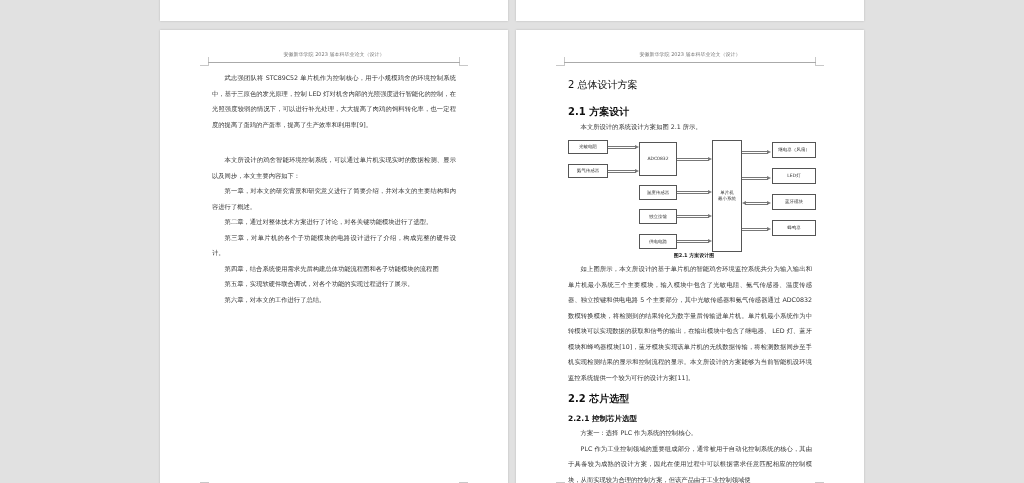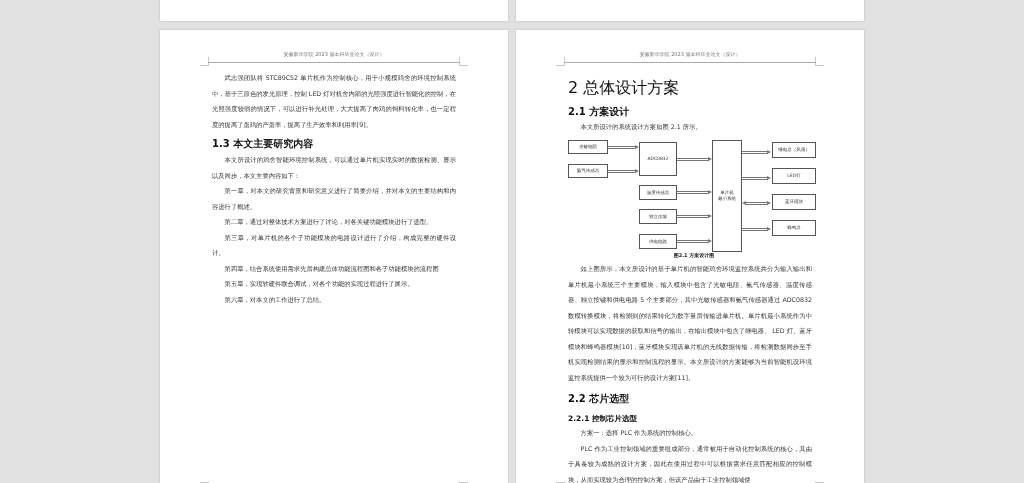--- a/index.html
+++ b/index.html
@@ -31,21 +31,21 @@
   .crop.tl { left:40px; top:27px; border-right-width:1px; border-bottom-width:1px; }
   .crop.tr { right:40px; top:27px; border-left-width:1px; border-bottom-width:1px; }
   .crop.bl { left:40px; top:452px; border-right-width:1px; border-top-width:1px; }
   .crop.br { right:40px; top:452px; border-left-width:1px; border-top-width:1px; }
 
   .body { position:absolute; left:52px; right:52px; }
   p.para {
     margin:0; font-size:6.3px; line-height:15.5px; text-indent:2em;
     text-align:justify; color:#333; white-space:normal;
   }
-  h1.h1 { margin:0; font-size:16px; font-weight:normal; color:#111; }
+  h1.h1 { margin:0; font-size:10px; font-weight:normal; color:#111; }
   h2.h2 { margin:0; font-size:10px; font-weight:bold; color:#111; }
   h3.h3 { margin:0; font-size:7.5px; font-weight:bold; color:#111; }
 
   
   .diagram { position:absolute; left:48px; top:106px; width:260px; height:128px; }
   .box {
     position:absolute; border:1px solid #555; background:#fff;
     font-size:4.5px; color:#333; display:flex; align-items:center; justify-content:center;
     text-align:center; line-height:6px; box-sizing:border-box;
   }
@@ -69,23 +69,20 @@
 <div class="page left">
   <div class="crop tl"></div>
   <div class="crop tr"></div>
   <div class="crop bl"></div>
   <div class="crop br"></div>
   <div class="header-text">安徽新华学院 2023 届本科毕业论文（设计）</div>
   <div class="header-rule"></div>
 
   <div class="body" style="top:40px;">
     <p class="para">武志强团队将 STC89C52 单片机作为控制核心，用于小规模鸡舍的环境控制系统中，基于三原色的发光原理，控制 LED 灯对机舍内部的光照强度进行智能化的控制，在光照强度较弱的情况下，可以进行补光处理，大大提高了肉鸡的饲料转化率，也一定程度的提高了蛋鸡的产蛋率，提高了生产效率和利用率[9]。</p>
-  </div>
-  <div class="body" style="top:107px;">
-    <h2 class="h2">1.3 本文主要研究内容</h2>
   </div>
   <div class="body" style="top:122px;">
     <p class="para">本文所设计的鸡舍智能环境控制系统，可以通过单片机实现实时的数据检测、显示以及同步，本文主要内容如下：</p>
     <p class="para">第一章，对本文的研究背景和研究意义进行了简要介绍，并对本文的主要结构和内容进行了概述。</p>
     <p class="para">第二章，通过对整体技术方案进行了讨论，对各关键功能模块进行了选型。</p>
     <p class="para">第三章，对单片机的各个子功能模块的电路设计进行了介绍，构成完整的硬件设计。</p>
     <p class="para">第四章，结合系统使用需求先后构建总体功能流程图和各子功能模块的流程图</p>
     <p class="para">第五章，实现软硬件联合调试，对各个功能的实现过程进行了展示。</p>
     <p class="para">第六章，对本文的工作进行了总结。</p>
   </div>

